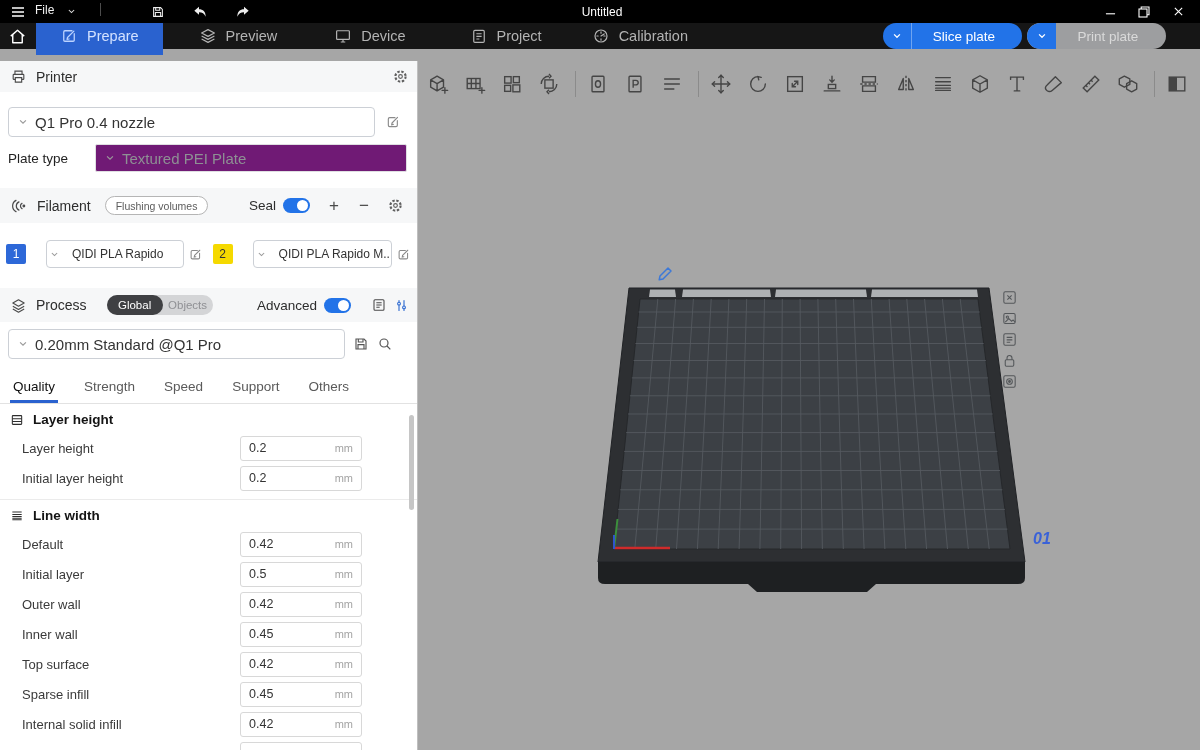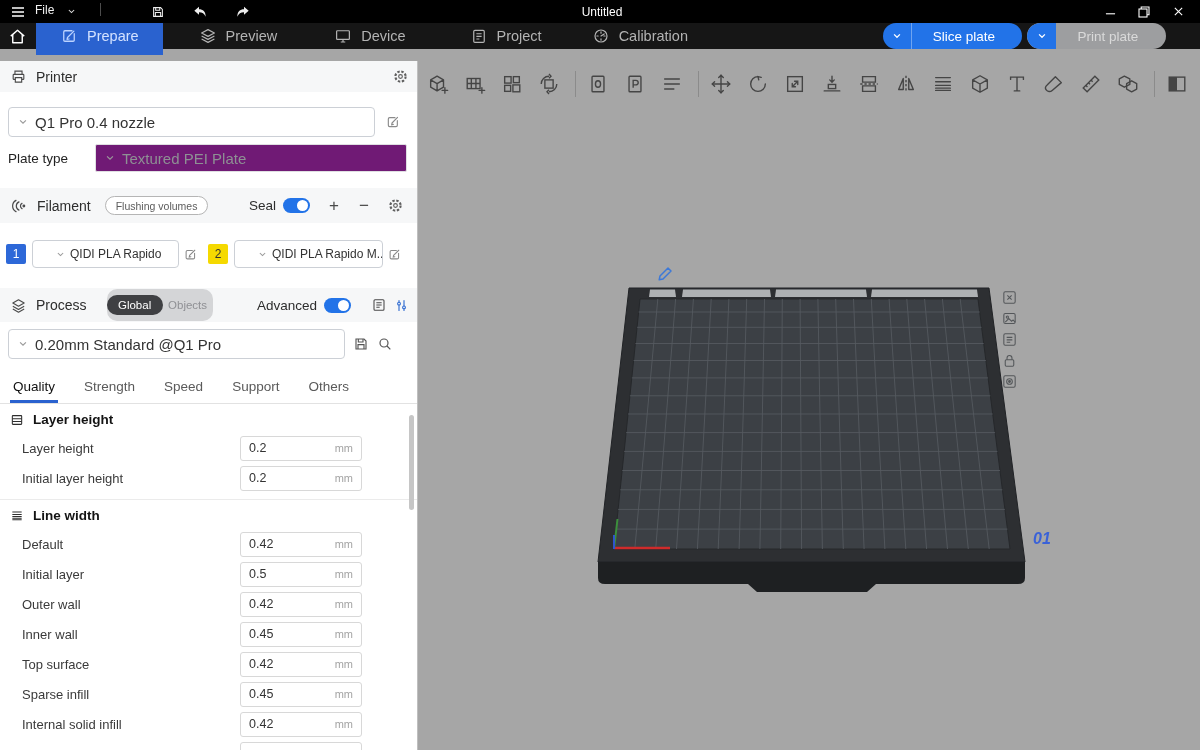--- a/index.html
+++ b/index.html
@@ -49,25 +49,25 @@
   .flush-btn{margin-left:14px;height:19px;border:1px solid #b5b5b5;border-radius:10px;font-size:10.5px;color:#5c5c5c;display:flex;align-items:center;padding:0 10px;background:#fff}
   .seal-lbl{margin-left:auto;font-size:13.5px;color:#2d2d2d}
   .toggle{position:relative;width:27px;height:15px;border-radius:8px;background:#2273e8;margin-left:7px;flex:none}
   .toggle .knob{position:absolute;right:2px;top:2px;width:11px;height:11px;border-radius:50%;background:#fff}
   .pm-btn{margin-left:16px;width:16px;text-align:center;font-size:17px;color:#4a4a4a;line-height:1}
   .fil-gear{margin-left:15px}
   .fil-row{margin-top:17px;padding:0 6px}
   .badge{width:20px;height:20px;border-radius:2px;color:#fff;font-size:12px;display:flex;align-items:center;justify-content:center;flex:none}
   .badge.b1{background:#2d68d8}
   .badge.b2{background:#f5d900;color:#333}
-  .fil-sel{width:147px;height:28px;margin-left:6px;font-size:12px;gap:5px;padding:0 23px}
+  .fil-sel{width:147px;height:28px;margin-left:20px;font-size:12px;gap:13px;padding:0 3px}
   .fil-sel2{width:149px}
   .fil-edit{margin-left:4px}
   .proc-head{margin-top:20px;height:34px;padding-right:8px}
-  .seg{margin-left:20px;width:106px;height:32px;border-radius:10px;background:#d4d5d7;display:flex;align-items:center;font-size:11.5px}
+  .seg{margin-left:20px;width:106px;height:20px;border-radius:10px;background:#d4d5d7;display:flex;align-items:center;font-size:11.5px}
   .seg .on{width:56px;height:20px;border-radius:10px;background:#3f4043;color:#fff;display:flex;align-items:center;justify-content:center}
   .seg .off{flex:1;text-align:center;color:#8f9094}
   .adv-lbl{margin-left:auto;font-size:13.5px;color:#2d2d2d}
   .proc-ic1{margin-left:20px;color:#4a4a4a}
   .proc-ic2{margin-left:7px}
   .preset-row{margin-top:7px;padding:0 8px}
   .preset-sel{width:337px}
   .preset-row .icbtn{margin-left:8px;color:#555}
   .ptabs{margin-top:9px;height:36px;display:flex;align-items:flex-end;gap:27px;padding-left:12px;border-bottom:1px solid #e2e2e2}
   .ptab{font-size:13.5px;color:#5a5a5a;padding:9px 1px;position:relative}

